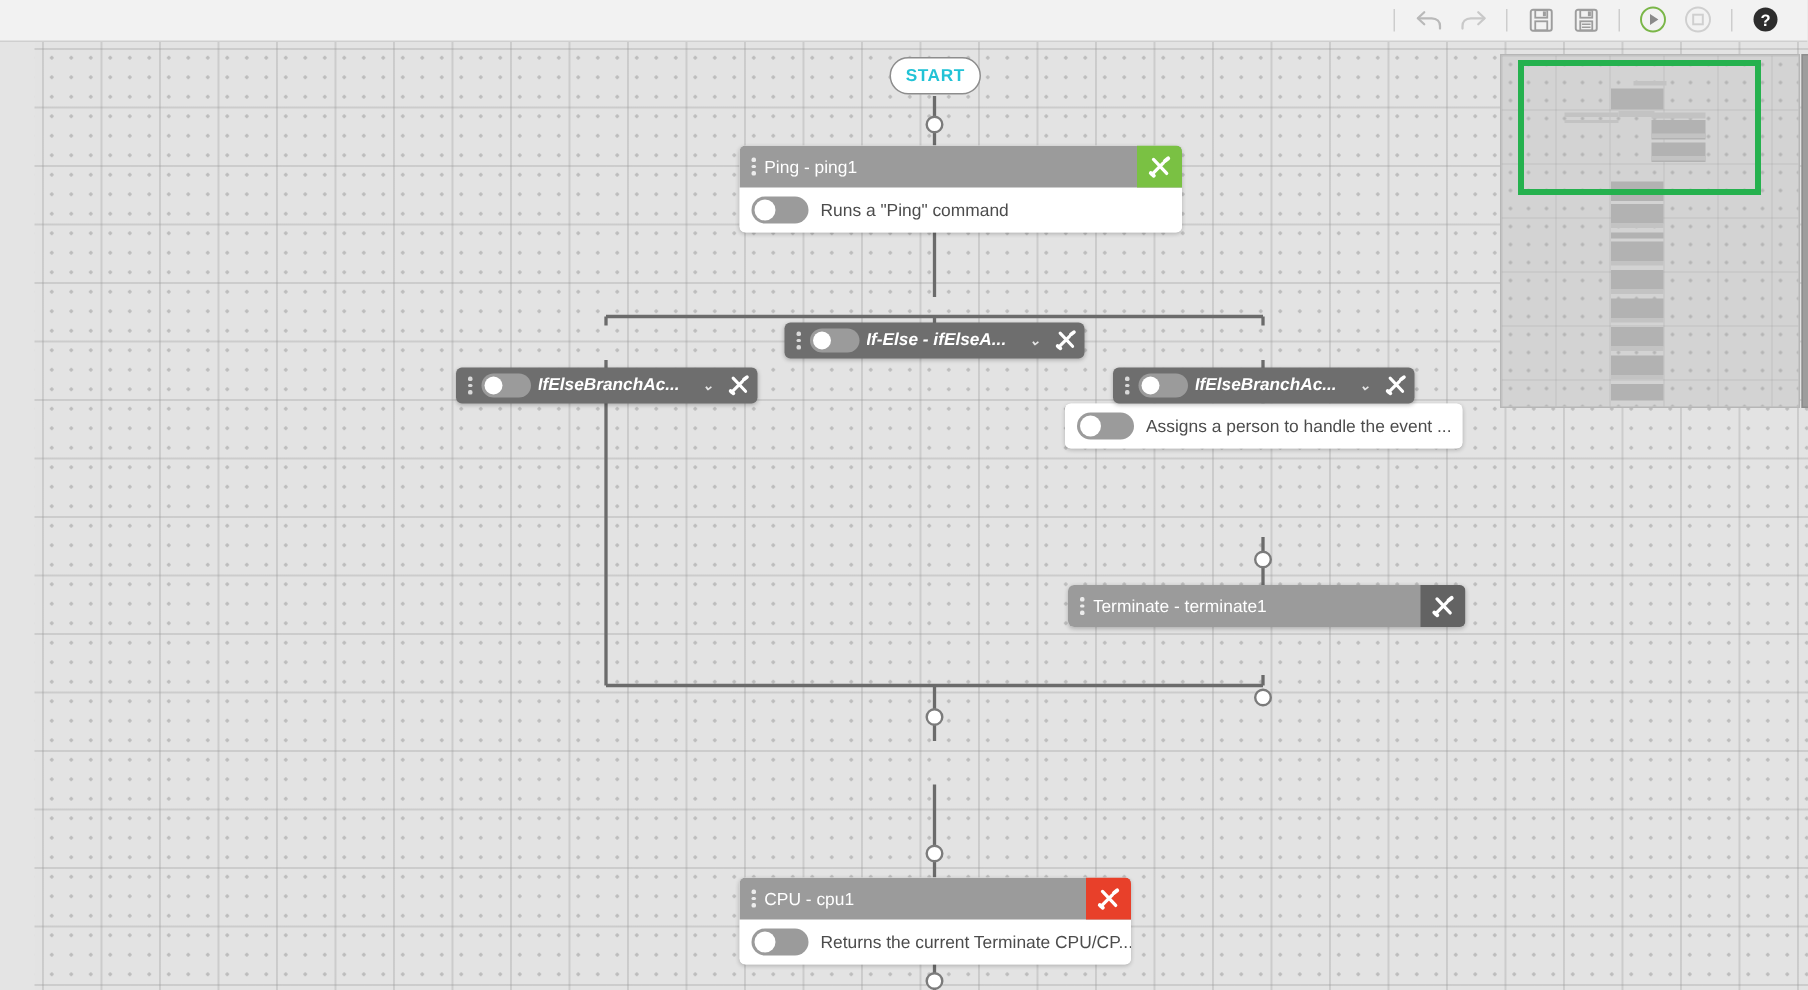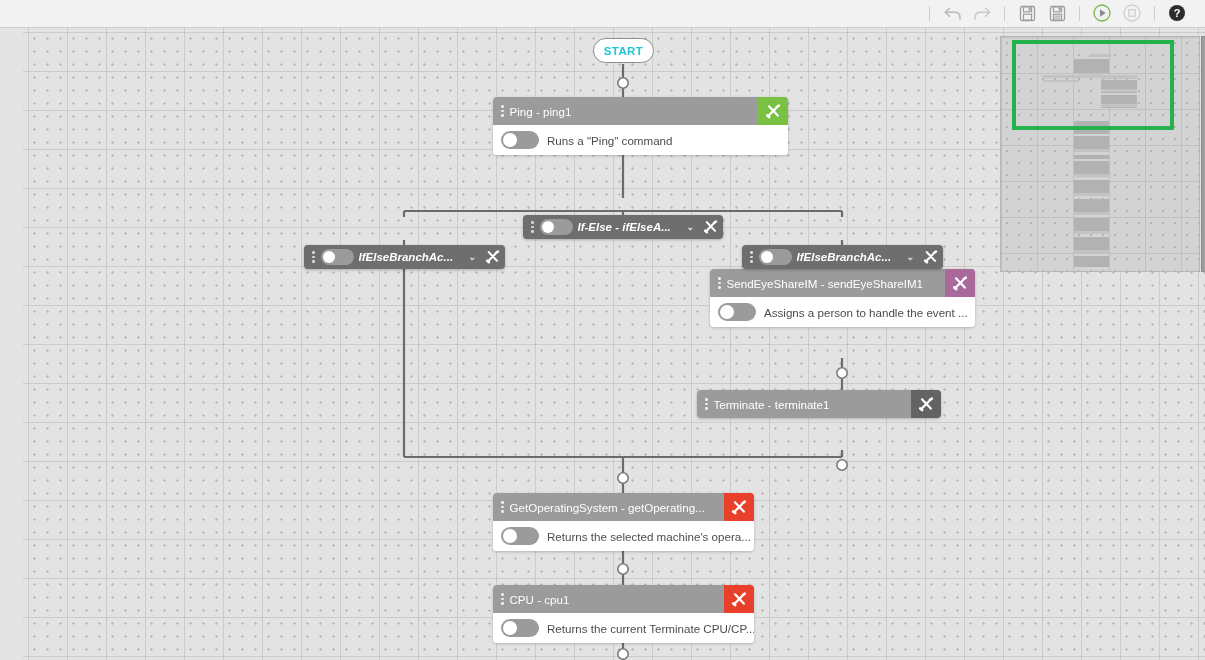--- a/index.html
+++ b/index.html
@@ -431,77 +431,43 @@
     <span class="chev">⌄</span>
     <span class="cnode-badge">
       <svg width="16" height="16" viewBox="0 0 17 17">
         <path d="M3 13.2 L10.6 5.6 M4 3.3 L12.8 12.6" stroke="#fff" stroke-width="2.2" stroke-linecap="round"></path>
         <path d="M11.6 4.3 L13.8 2.6 M2.2 12.4 L4.2 14.1" stroke="#fff" stroke-width="2.6" stroke-linecap="round"></path>
       </svg>
     </span>
   </div>
 
   <div class="node" style="left:687px; top:241px; width:265px;">
-    <div class="node-head">
-      <span class="node-grip">
-          <i></i>
-          <i></i>
-          <i></i>
-        </span>
-      <span class="node-title">SendEyeShareIM - sendEyeShareIM1</span>
-      <span class="node-badge" style="background:#a9699a">
-        <svg width="17" height="17" viewBox="0 0 17 17">
-          <path d="M3 13.2 L10.6 5.6 M4 3.3 L12.8 12.6" stroke="#fff" stroke-width="2.2" stroke-linecap="round"></path>
-          <path d="M11.6 4.3 L13.8 2.6 M2.2 12.4 L4.2 14.1" stroke="#fff" stroke-width="2.6" stroke-linecap="round"></path>
-        </svg>
-      </span>
-    </div>
     <div class="node-body">
       <span class="toggle"></span>
       <span class="node-desc">Assigns a person to handle the event ...</span>
     </div>
   </div>
 
-  <div class="node" style="left:674px; top:362px; width:244px;">
+  <div class="node" style="left:689px; top:362px; width:265px;">
     <div class="node-head">
       <span class="node-grip">
           <i></i>
           <i></i>
           <i></i>
         </span>
       <span class="node-title">Terminate - terminate1</span>
       <span class="node-badge" style="background:#636363">
         <svg width="17" height="17" viewBox="0 0 17 17">
           <path d="M3 13.2 L10.6 5.6 M4 3.3 L12.8 12.6" stroke="#fff" stroke-width="2.2" stroke-linecap="round"></path>
           <path d="M11.6 4.3 L13.8 2.6 M2.2 12.4 L4.2 14.1" stroke="#fff" stroke-width="2.6" stroke-linecap="round"></path>
         </svg>
       </span>
     </div>
   </div>
 
-  <div class="node" style="left:470px; top:465px; width:261px;">
-    <div class="node-head">
-      <span class="node-grip">
-          <i></i>
-          <i></i>
-          <i></i>
-        </span>
-      <span class="node-title">GetOperatingSystem - getOperating...</span>
-      <span class="node-badge" style="background:#e8402a">
-        <svg width="17" height="17" viewBox="0 0 17 17">
-          <path d="M3 13.2 L10.6 5.6 M4 3.3 L12.8 12.6" stroke="#fff" stroke-width="2.2" stroke-linecap="round"></path>
-          <path d="M11.6 4.3 L13.8 2.6 M2.2 12.4 L4.2 14.1" stroke="#fff" stroke-width="2.6" stroke-linecap="round"></path>
-        </svg>
-      </span>
-    </div>
-    <div class="node-body">
-      <span class="toggle"></span>
-      <span class="node-desc">Returns the selected machine's opera...</span>
-    </div>
-  </div>
 
   <div class="node" style="left:470px; top:557px; width:261px;">
     <div class="node-head">
       <span class="node-grip">
           <i></i>
           <i></i>
           <i></i>
         </span>
       <span class="node-title">CPU - cpu1</span>
       <span class="node-badge" style="background:#e8402a">

